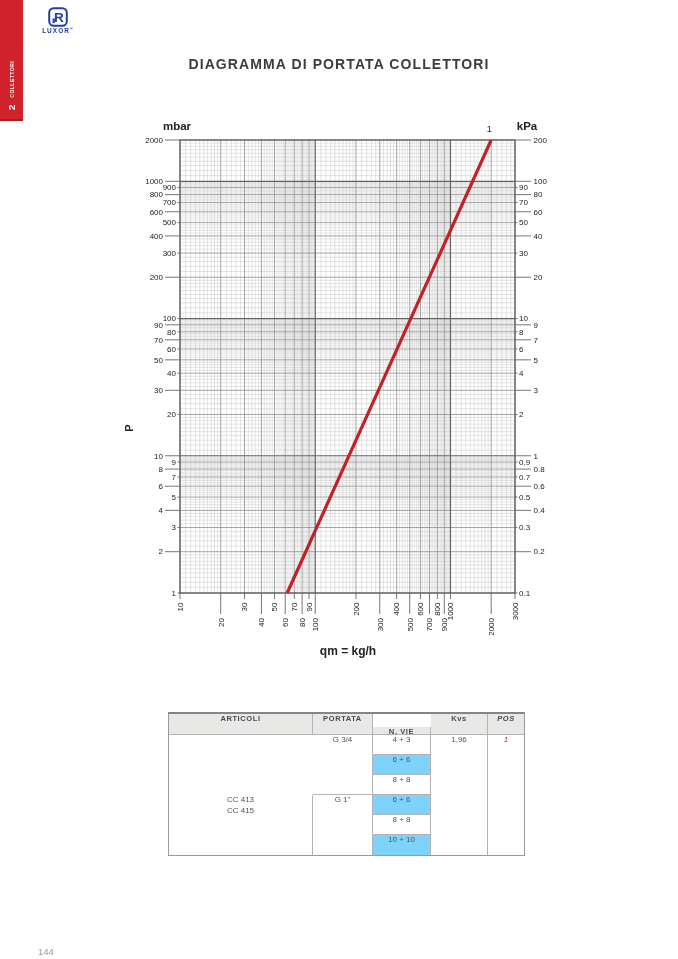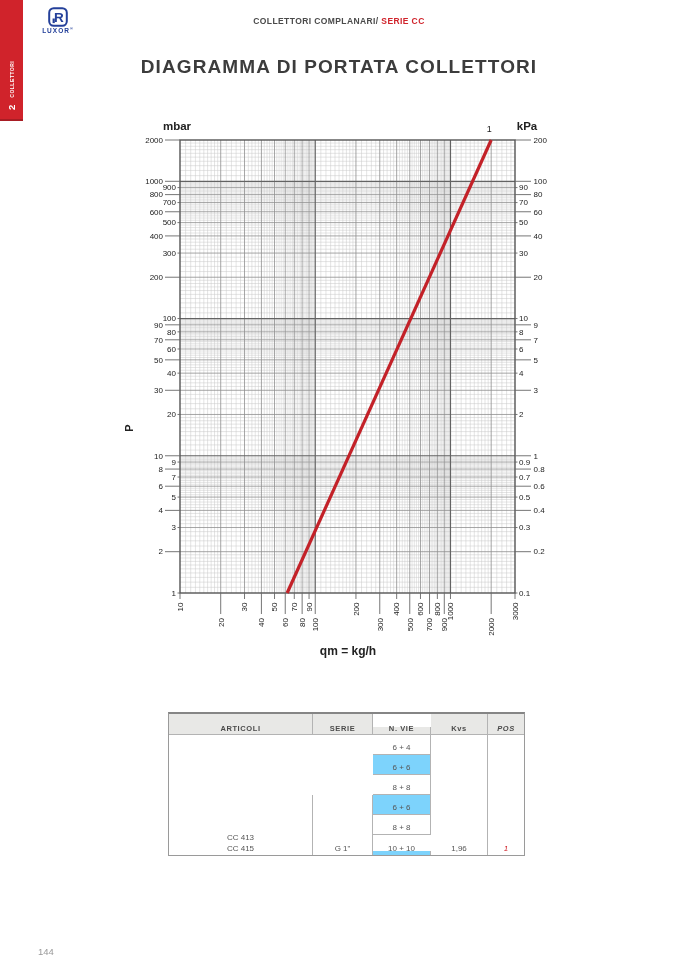--- a/index.html
+++ b/index.html
@@ -19,32 +19,32 @@
   
   .logo-mark{position:absolute;left:48px;top:7px;}
   .logo-text{position:absolute;left:40px;top:26px;width:36px;text-align:center;
              font-size:6.5px;font-weight:bold;letter-spacing:1px;color:#24409a;}
   .logo-text sup{font-size:4px;}
 
   .header{position:absolute;top:16px;left:0;right:0;text-align:center;
           font-size:8.5px;font-weight:bold;letter-spacing:.4px;color:#4a4a4a;}
   .header .red{color:#d0232b;}
   .title{position:absolute;top:56px;left:0;right:0;margin:0;text-align:center;
-         font-size:19px;font-weight:bold;letter-spacing:1.1px;color:#3c3c3c;}
+         font-size:14px;font-weight:bold;letter-spacing:1.1px;color:#3c3c3c;}
 
   .chart{position:absolute;left:110px;top:110px;width:460px;height:550px;}
   .chart svg{display:block;}
   .chart text{font-family:"Liberation Sans", sans-serif;}
 
   
   .ptable{position:absolute;left:168px;top:712px;display:grid;
           grid-template-columns:144px 60px 58px 57px 36px;
           grid-template-rows:21px repeat(6,20px);
           border:1px solid #9a9a9a;border-top:2px solid #858585;background:#fff;}
-  .tc{display:flex;align-items:flex-end;justify-content:center;text-align:center;
+  .tc{display:flex;align-items:flex-start;justify-content:center;text-align:center;
       font-size:8px;color:#555;border-right:1px solid #b3b3b3;border-bottom:1px solid #b3b3b3;
       line-height:1.35;}
   .tc.c5{border-right:none;font-style:italic;}
   .tc.bN{border-bottom:none;}
   .tc.th{background:#e8e8e6;font-weight:bold;color:#4a4a4a;font-size:7.5px;letter-spacing:.6px;}
   .tc.alt{background:#7dd3fc;}
   .tc.pos{color:#d0232b;}
 
   .pagenum{position:absolute;left:38px;top:926px;font-size:9.5px;color:#999;margin-top:20px;}
 </style>
@@ -60,24 +60,20 @@
     </div>
   </div>
 
   <svg class="logo-mark" width="20" height="20" viewBox="0 0 20 20">
     <rect x="1.2" y="1.2" width="17.6" height="17.6" rx="4.5" fill="none" stroke="#24409a" stroke-width="2"></rect>
     <text x="6" y="15" font-size="13.5" font-weight="bold" fill="#24409a" font-family="Liberation Sans, sans-serif">R</text>
     <rect x="4.6" y="11.5" width="2.2" height="4.6" fill="#24409a"></rect>
   </svg>
   <div class="logo-text"><span>LUXOR</span><sup>®</sup></div>
 
-  <div class="header">
-    <span>COLLETTORI COMPLANARI/</span>
-    <span class="red">SERIE CC</span>
-  </div>
 
   <h1 class="title">DIAGRAMMA DI PORTATA COLLETTORI</h1>
 
   <div class="chart">
     <svg id="chart-svg" width="460" height="550" viewBox="0 0 460 550">
         <line x1="75.59784851128518" y1="30" x2="75.59784851128518" y2="483" stroke="#c9c9c9" stroke-width="0.5"></line>
         <line x1="80.7082838094481" y1="30" x2="80.7082838094481" y2="483" stroke="#c9c9c9" stroke-width="0.5"></line>
         <line x1="85.40942856554277" y1="30" x2="85.40942856554277" y2="483" stroke="#c9c9c9" stroke-width="0.5"></line>
         <line x1="89.76200876680531" y1="30" x2="89.76200876680531" y2="483" stroke="#c9c9c9" stroke-width="0.5"></line>
         <line x1="93.81416399026024" y1="30" x2="93.81416399026024" y2="483" stroke="#c9c9c9" stroke-width="0.5"></line>
@@ -515,53 +511,56 @@
         <polyline points="177.16117165284118,483 381.1858360097398,30" fill="none" stroke="#c32128" stroke-width="3.2"></polyline>
         <text x="379.1858360097398" y="22" text-anchor="middle" font-size="9" fill="#222">1</text>
       </svg>
   </div>
 
   <div id="ptable" class="ptable">
       <div class="tc c1 th" style="grid-area: 1 / 1;">
         <span>ARTICOLI</span>
       </div>
       <div class="tc c2 th" style="grid-area: 1 / 2;">
-        <span>SERIE</span>
+        <span>PORTATA</span>
       </div>
       <div class="tc c3 th" style="grid-area: 1 / 3; margin-top: 13px;">
         <span>N. VIE</span>
       </div>
       <div class="tc c4 th" style="grid-area: 1 / 4;">
         <span>Kvs</span>
       </div>
       <div class="tc c5 th" style="grid-area: 1 / 5;">
         <span>POS</span>
       </div>
+      <div class="tc c2 mis" style="grid-area: 2 / 2 / 5;">
+        <span>G 3/4</span>
+      </div>
       <div class="tc c3" style="grid-area: 2 / 3;">
-        <span>6 + 4</span>
+        <span>4 + 3</span>
       </div>
       <div class="tc c3 alt" style="grid-area: 3 / 3;">
         <span>6 + 6</span>
       </div>
       <div class="tc c3" style="grid-area: 4 / 3;">
         <span>8 + 8</span>
       </div>
       <div class="tc c1 art bN" style="grid-area: 5 / 1 / 8;">
         <span>CC 413<br>CC 415</span>
       </div>
       <div class="tc c2 mis bN" style="grid-area: 5 / 2 / 8;">
         <span>G 1"</span>
       </div>
       <div class="tc c3 alt" style="grid-area: 5 / 3;">
         <span>6 + 6</span>
       </div>
       <div class="tc c3" style="grid-area: 6 / 3;">
         <span>8 + 8</span>
       </div>
-      <div class="tc c3 alt bN" style="grid-area: 7 / 3; margin-top: 16px;">
+      <div class="tc c3 alt bN" style="grid-area: 7 / 3;">
         <span>10 + 10</span>
       </div>
       <div class="tc c4 kvs bN" style="grid-area: 2 / 4 / 8;">
         <span>1,96</span>
       </div>
       <div class="tc c5 pos bN" style="grid-area: 2 / 5 / 8;">
         <span>1</span>
       </div>
     </div>
 

